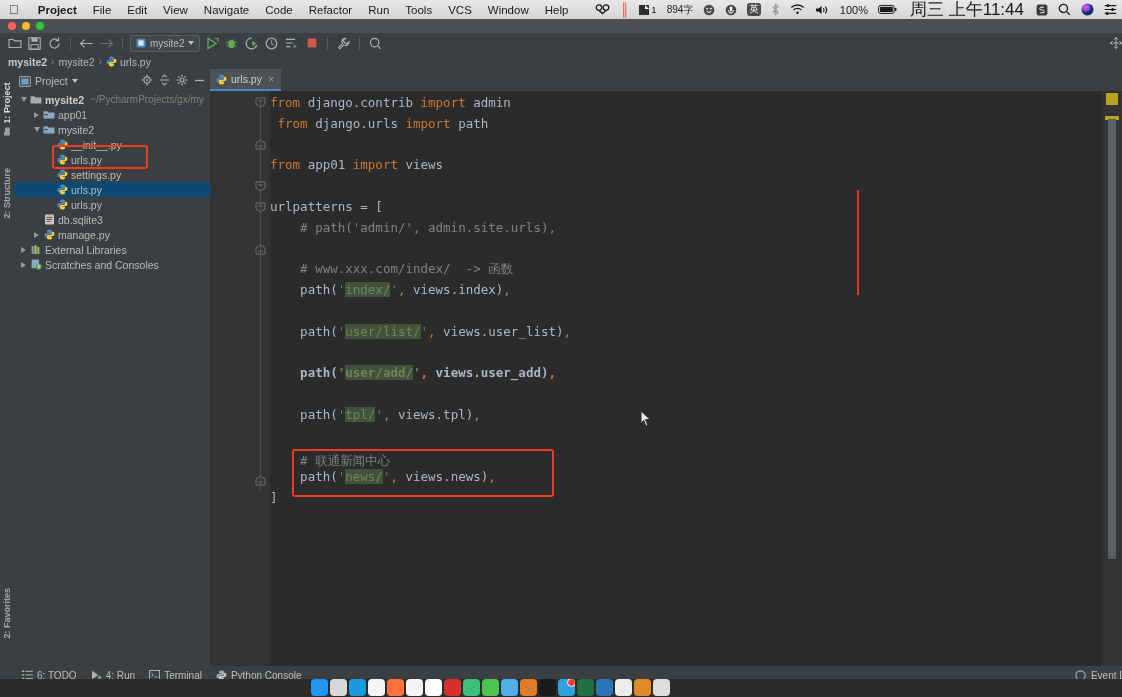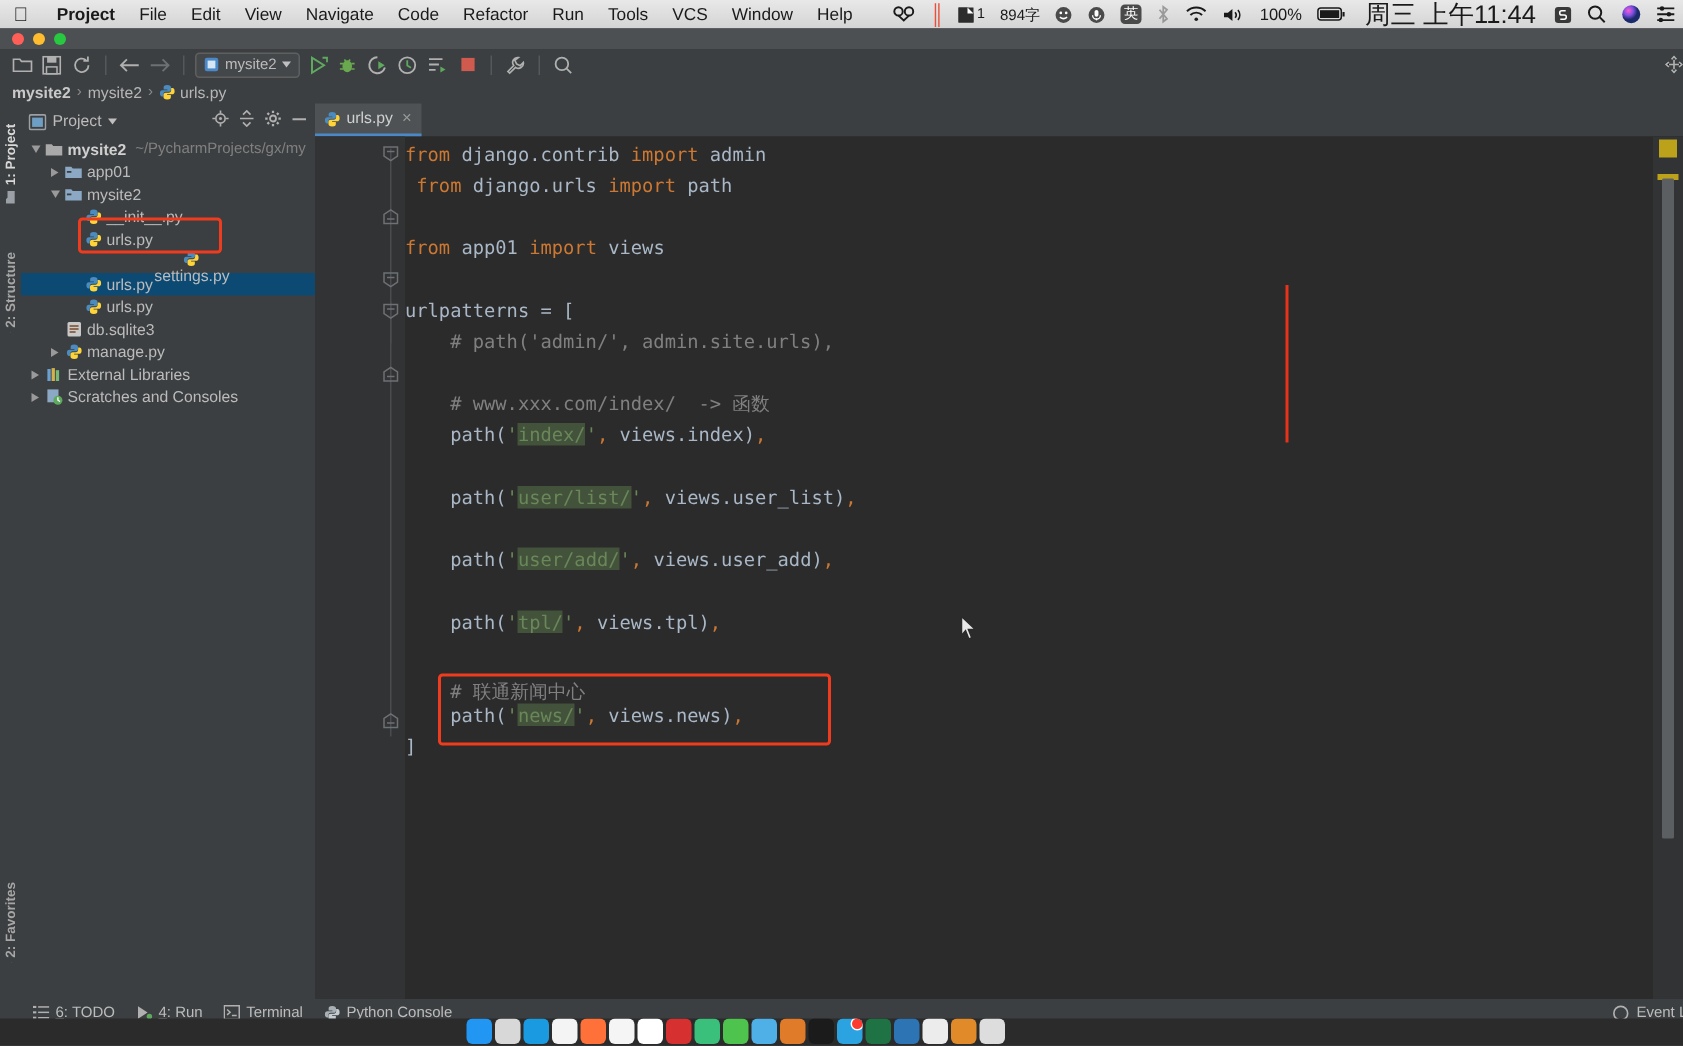--- a/index.html
+++ b/index.html
@@ -513,21 +513,21 @@
           <div class="row" style="padding-left: 30px;">
             <span class="tw"></span>
             <span class="ico">
               <svg width="11" height="11" viewBox="0 0 11 11">
                 <path d="M5.5 0.6c-2 0-2.4.8-2.4 1.7v1.3h2.5v.5H2.2c-1 0-1.6.7-1.6 2.1s.6 2.1 1.4 2.1h.9V6.8c0-.9.6-1.6 1.6-1.6h2.1c.8 0 1.4-.6 1.4-1.4V2.3c0-.9-.7-1.7-2.5-1.7z" fill="#4b8bbe"></path>
                 <path d="M5.5 10.4c2 0 2.4-.8 2.4-1.7V7.4H5.4v-.5h3.4c1 0 1.6-.7 1.6-2.1s-.6-2.1-1.4-2.1h-.9v1.5c0 .9-.6 1.6-1.6 1.6H4.4c-.8 0-1.4.6-1.4 1.4v1.5c0 .9.7 1.7 2.5 1.7z" fill="#ffd43b"></path>
               </svg>
             </span>
             <span class="lbl">urls.py</span>
           </div>
-          <div class="row" style="padding-left: 30px; flex-direction: column;">
+          <div class="row" style="padding-left: 30px;">
             <span class="tw"></span>
             <span class="ico">
               <svg width="11" height="11" viewBox="0 0 11 11">
                 <path d="M5.5 0.6c-2 0-2.4.8-2.4 1.7v1.3h2.5v.5H2.2c-1 0-1.6.7-1.6 2.1s.6 2.1 1.4 2.1h.9V6.8c0-.9.6-1.6 1.6-1.6h2.1c.8 0 1.4-.6 1.4-1.4V2.3c0-.9-.7-1.7-2.5-1.7z" fill="#4b8bbe"></path>
                 <path d="M5.5 10.4c2 0 2.4-.8 2.4-1.7V7.4H5.4v-.5h3.4c1 0 1.6-.7 1.6-2.1s-.6-2.1-1.4-2.1h-.9v1.5c0 .9-.6 1.6-1.6 1.6H4.4c-.8 0-1.4.6-1.4 1.4v1.5c0 .9.7 1.7 2.5 1.7z" fill="#ffd43b"></path>
               </svg>
             </span>
             <span class="lbl">settings.py</span>
           </div>
           <div class="row sel" style="padding-left: 30px;">
@@ -652,21 +652,21 @@
               <div class="cl" style="top: 66.4px;"><span class="kw">from </span><span>app01 </span><span class="kw">import </span><span>views</span></div>
               <div class="cl" style="top: 87.2px;"></div>
               <div class="cl" style="top: 108px;"><span>urlpatterns = [</span></div>
               <div class="cl" style="top: 128.8px;"><span class="cm">    # path('admin/', admin.site.urls),</span></div>
               <div class="cl" style="top: 149.6px;"></div>
               <div class="cl" style="top: 170.4px;"><span class="cm">    # www.xxx.com/index/  -&gt; 函数</span></div>
               <div class="cl" style="top: 191.2px;"><span>    path(</span><span class="qt">'</span><span class="st">index/</span><span class="qt">'</span><span class="pn">,</span><span> views.index)</span><span class="pn">,</span></div>
               <div class="cl" style="top: 212px;"></div>
               <div class="cl" style="top: 232.8px;"><span>    path(</span><span class="qt">'</span><span class="st">user/list/</span><span class="qt">'</span><span class="pn">,</span><span> views.user_list)</span><span class="pn">,</span></div>
               <div class="cl" style="top: 253.6px;"></div>
-              <div class="cl" style="top: 274.4px;"><span>    path(</span><span class="qt">'</span><span class="st">user/add/</span><span class="qt">'</span><span class="pn">,</span><span> views.user_add)</span><span class="pn">,</span></div>
+              <div class="cl" style="top: 274.4px; font-weight: bold;"><span>    path(</span><span class="qt">'</span><span class="st">user/add/</span><span class="qt">'</span><span class="pn">,</span><span> views.user_add)</span><span class="pn">,</span></div>
               <div class="cl" style="top: 295.2px;"></div>
               <div class="cl" style="top: 316px;"><span>    path(</span><span class="qt">'</span><span class="st">tpl/</span><span class="qt">'</span><span class="pn">,</span><span> views.tpl)</span><span class="pn">,</span></div>
               <div class="cl" style="top: 336.8px;"></div>
               <div class="cl" style="top: 362px;"><span class="cm">    # 联通新闻中心</span></div>
               <div class="cl" style="top: 378.4px;"><span>    path(</span><span class="qt">'</span><span class="st">news/</span><span class="qt">'</span><span class="pn">,</span><span> views.news)</span><span class="pn">,</span></div>
               <div class="cl" style="top: 399.2px;"><span>]</span></div>
               <div class="cl" style="top: 420px;"></div>
             </div>
         </div>
 

